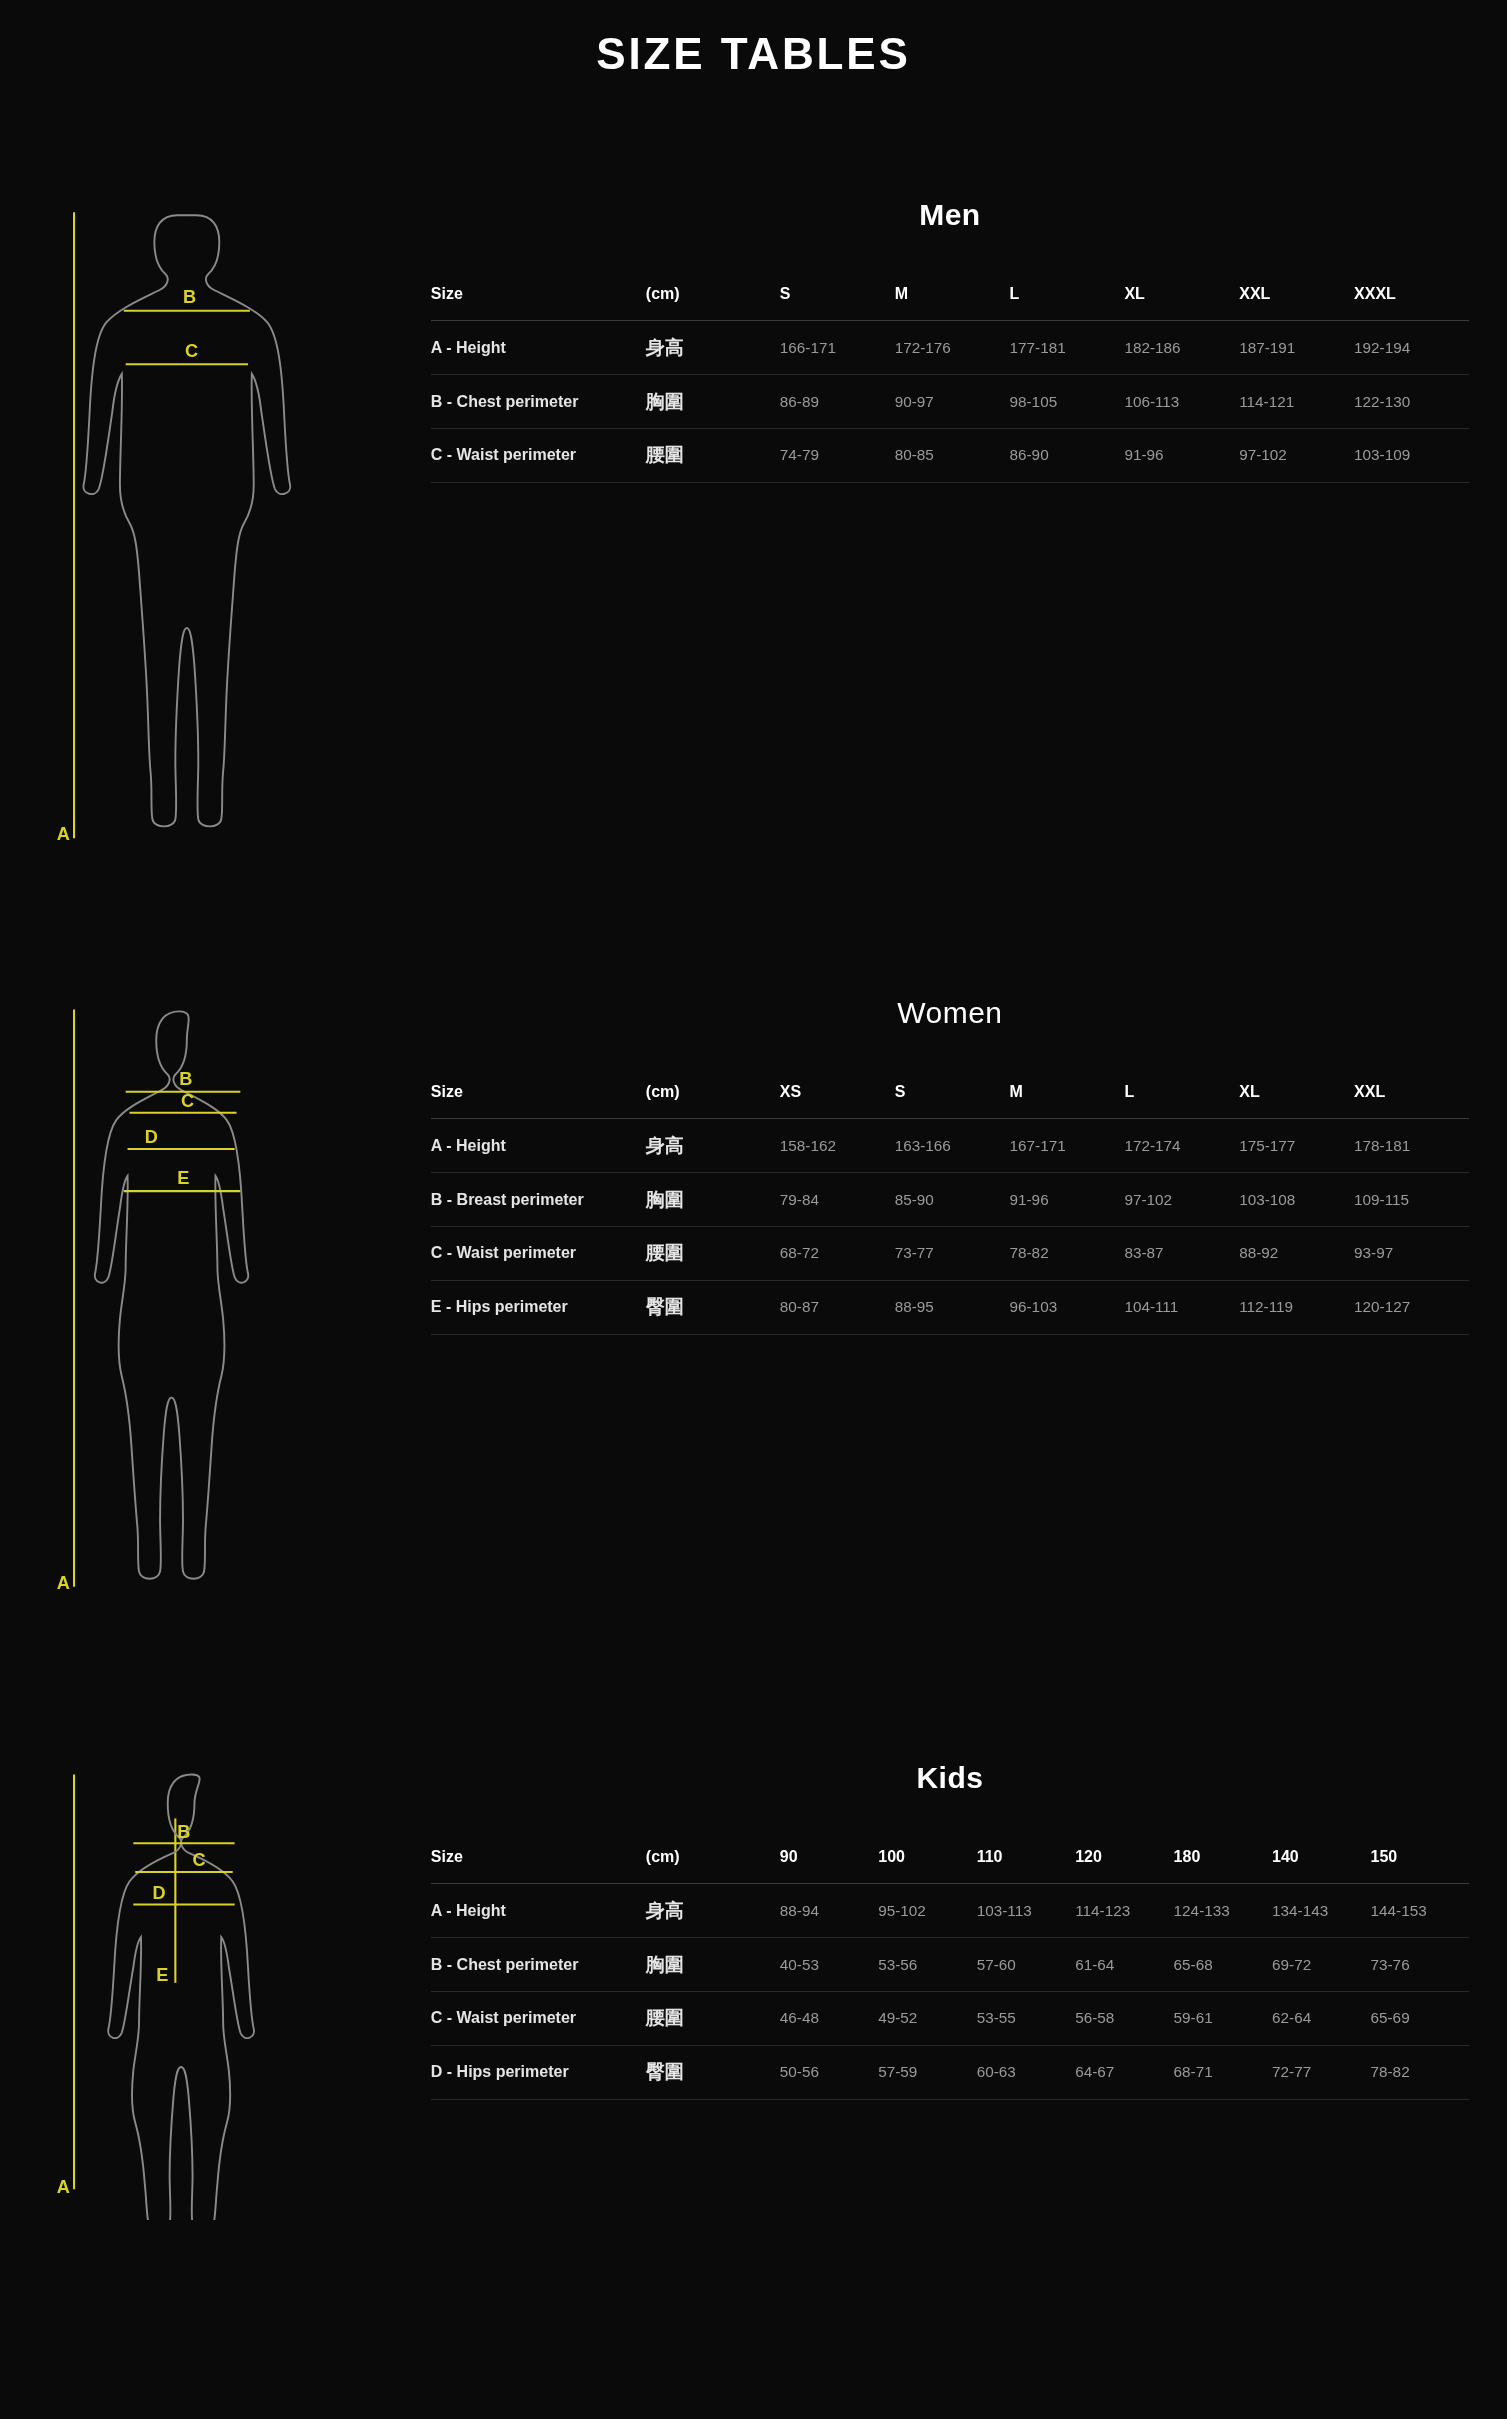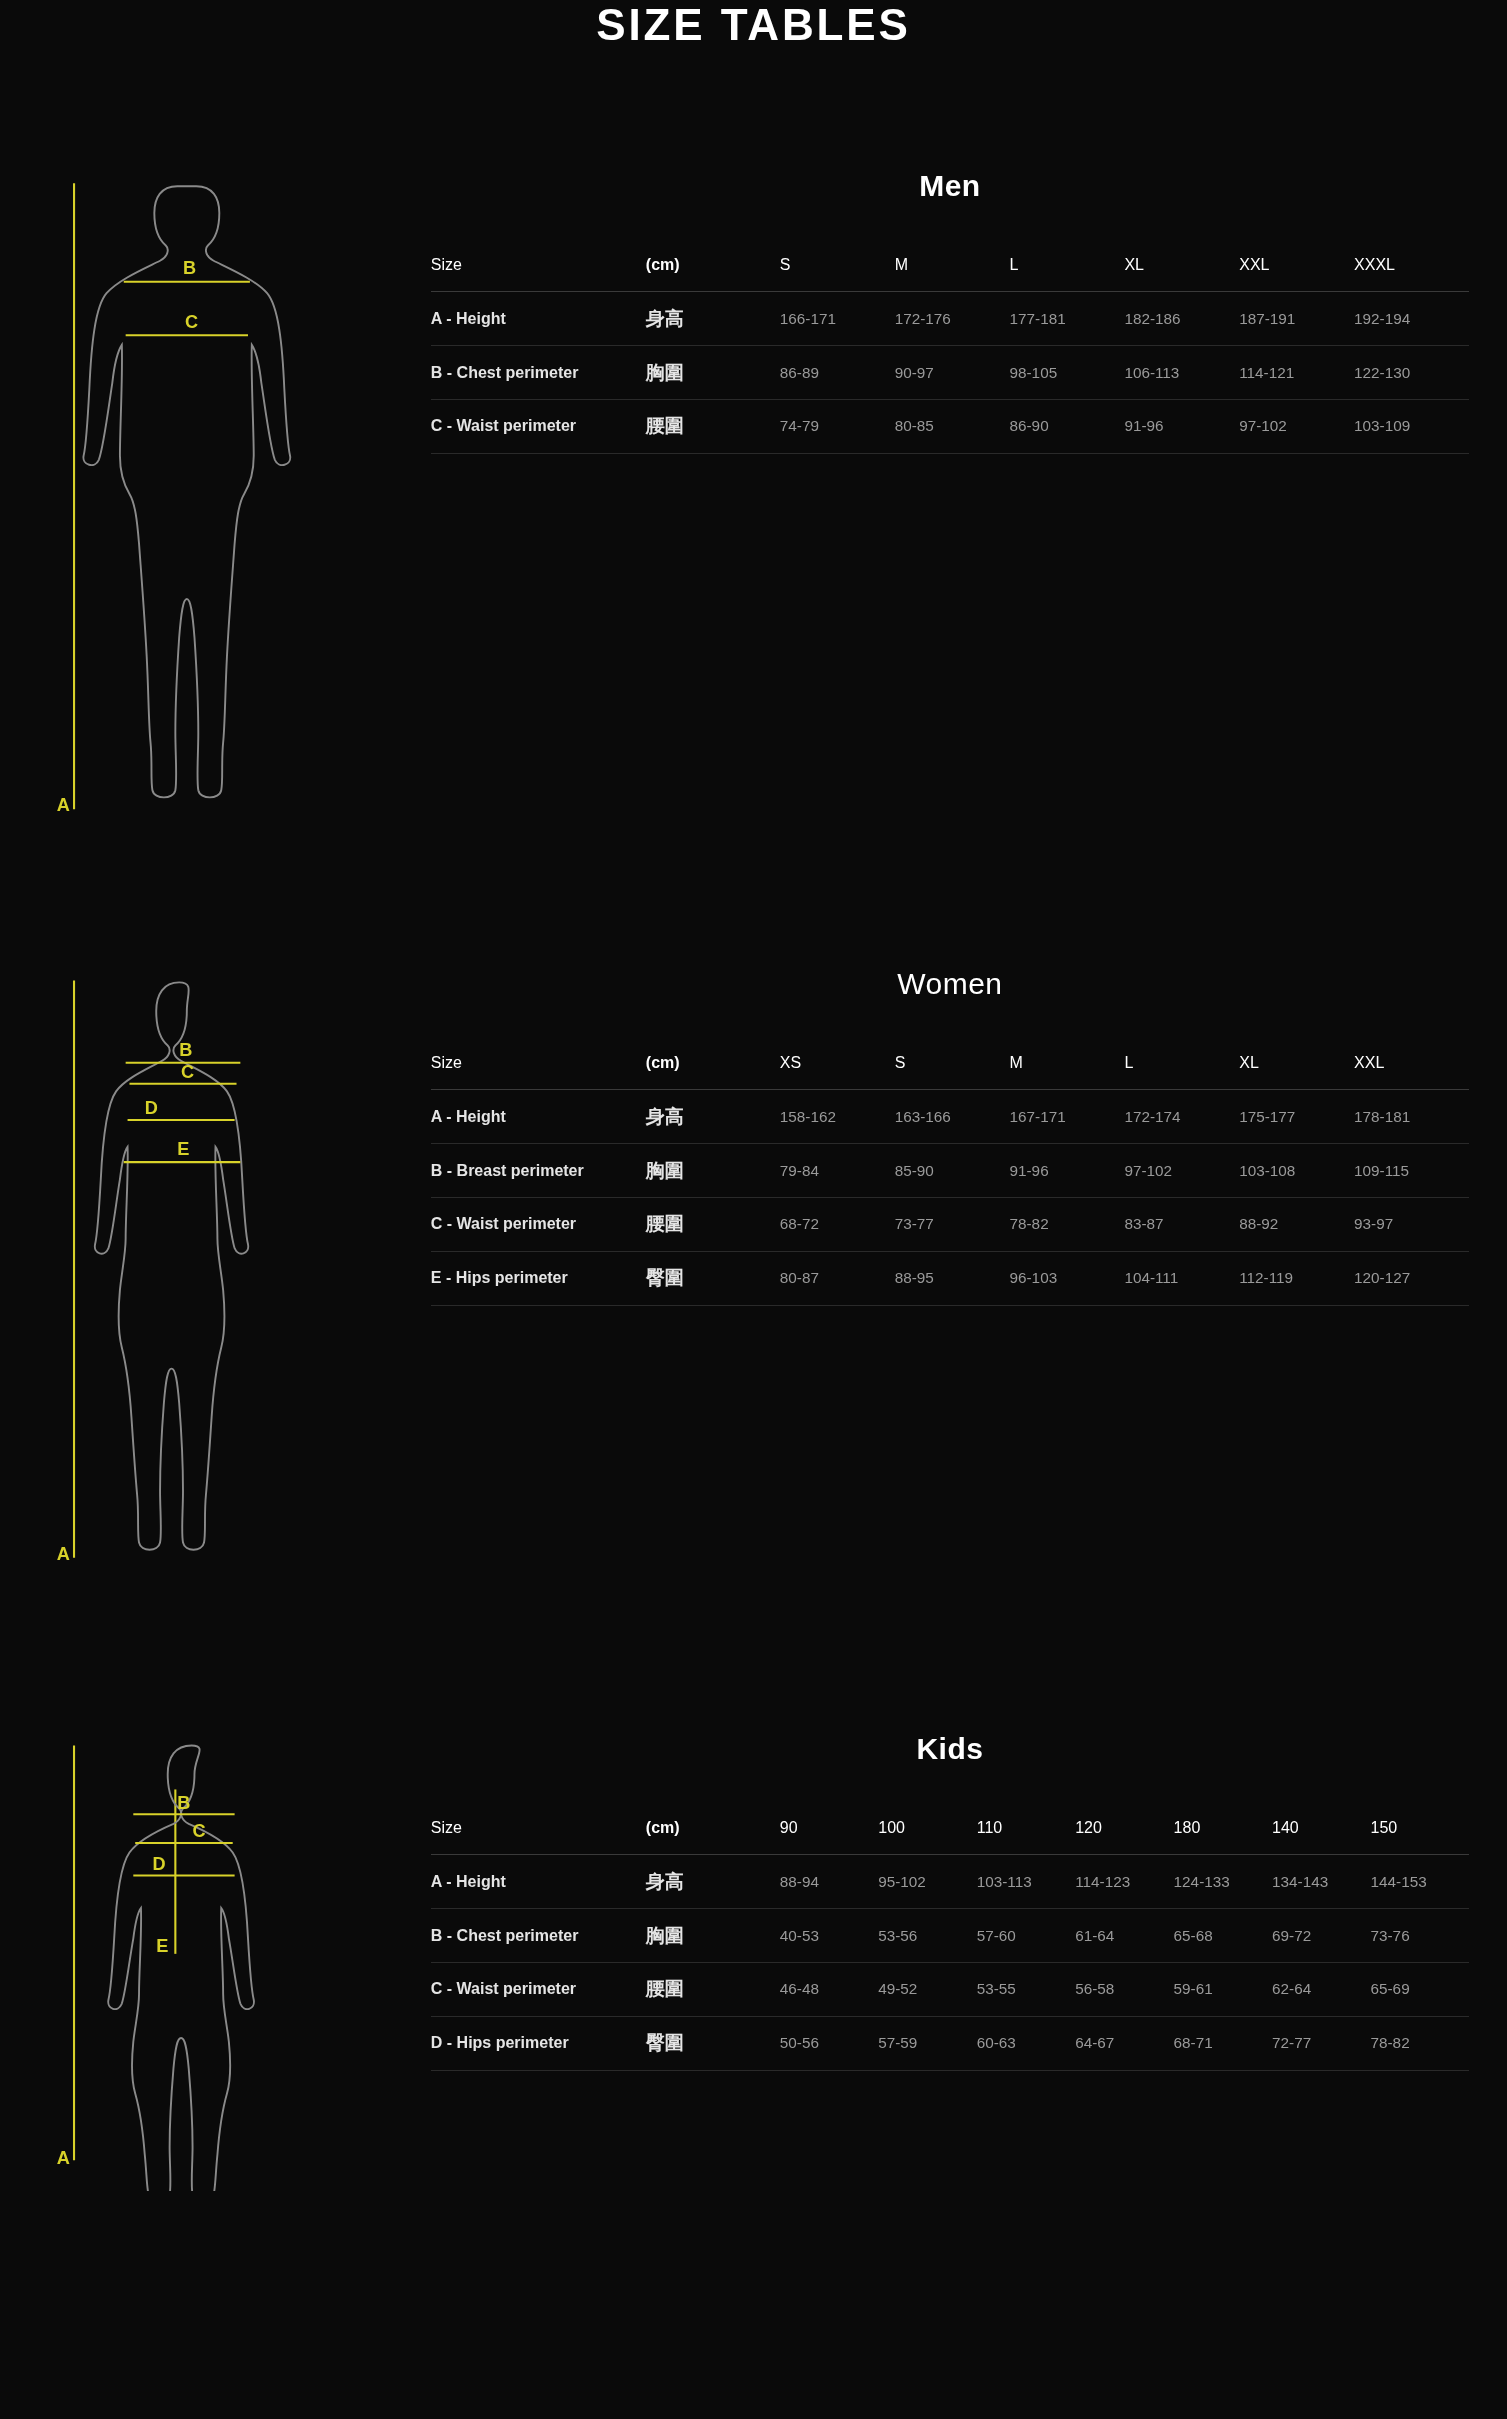--- a/index.html
+++ b/index.html
@@ -16,20 +16,21 @@
     background: #0a0a0a;
     position: relative;
     padding: 0;
     margin: 0 auto;
   }
   .page-title {
     text-align: center;
     font-size: 44px;
     font-weight: bold;
     letter-spacing: 2.9px;
+    padding-top: 29px;
     color: #ffffff;
   }
   .section {
     display: flex;
     flex-direction: row;
     align-items: flex-start;
     padding-left: 53px;
     padding-right: 38px;
   }
   .sec-men { margin-top: 119px; }
@@ -63,21 +64,21 @@
   table.sizetable th, table.sizetable td {
     text-align: left;
     padding: 13.4px 3.8px 13.4px 0;
     font-size: 16px;
     border-bottom: 1px solid #2a2a2a;
     vertical-align: middle;
     white-space: nowrap;
   }
   table.sizetable thead th {
     color: #ffffff;
-    font-weight: normal;
+    font-weight: bold;
     border-bottom: 1px solid #3a3a3a;
     padding-bottom: 17px;
   }
   table.sizetable thead th.unit { color: #ffffff; font-weight: bold; }
   table.sizetable tbody td.rowlabel {
     color: #e5e5e5;
     font-weight: bold;
     font-size: 16px;
   }
   table.sizetable tbody td.cnlabel {

